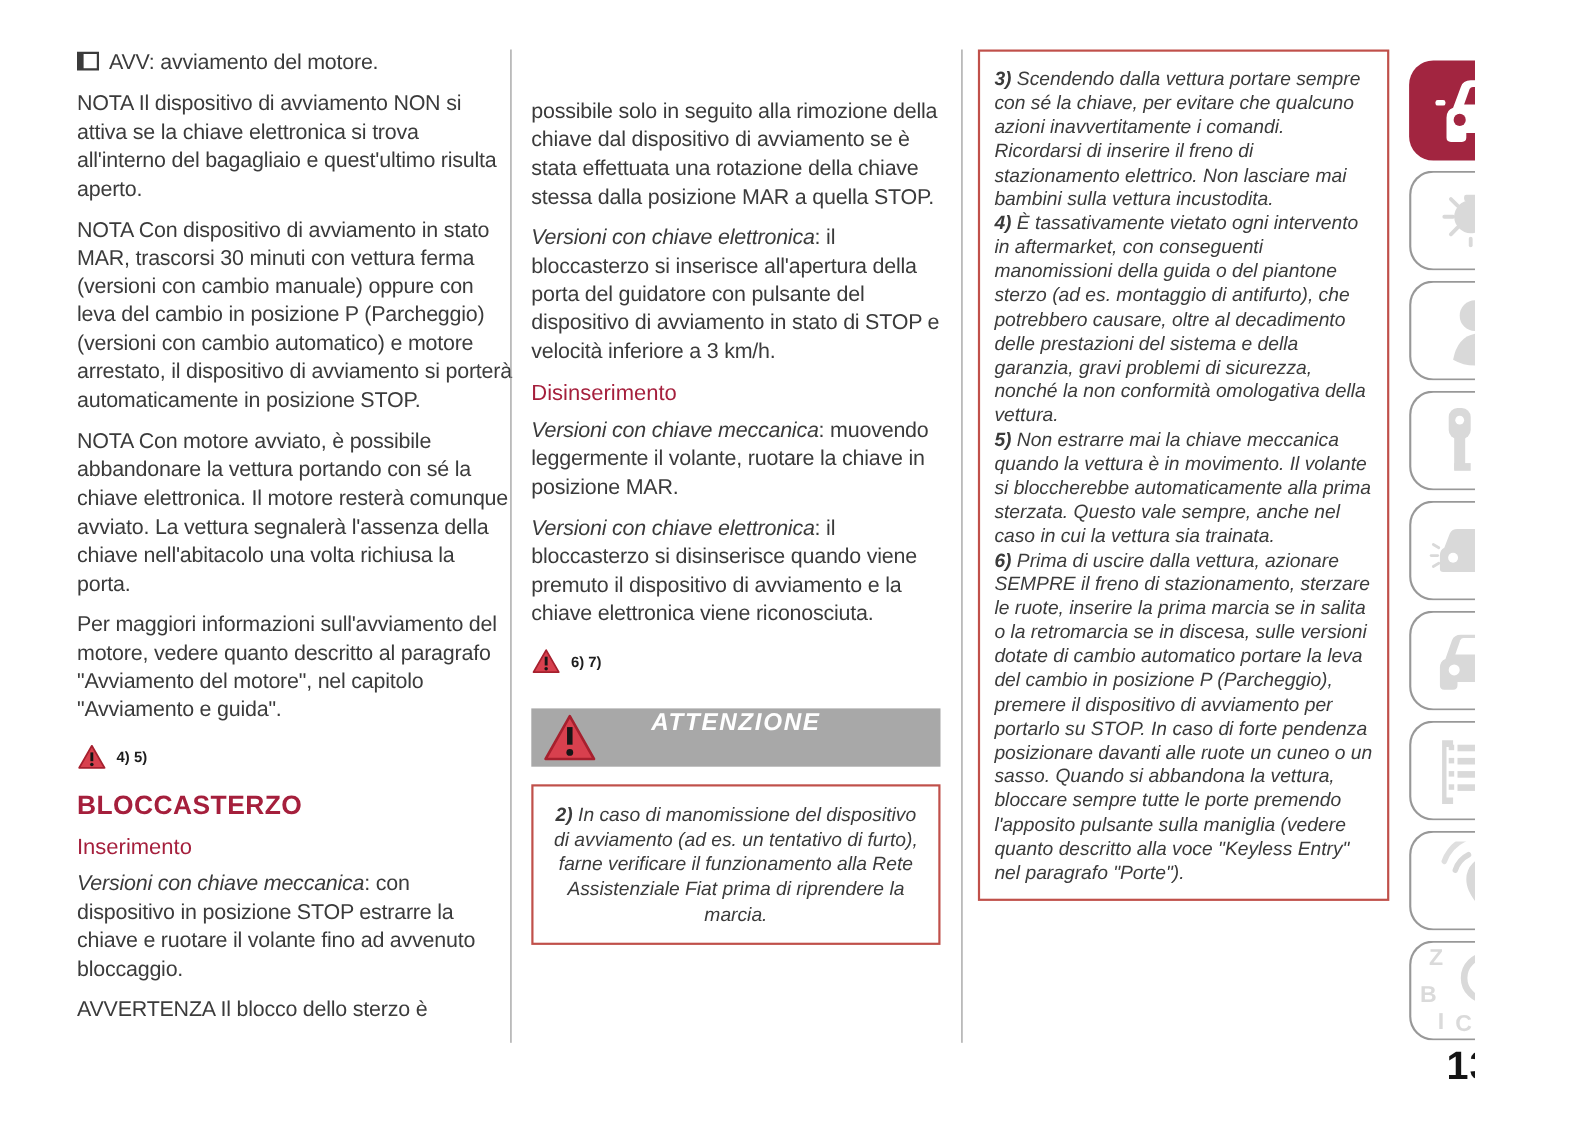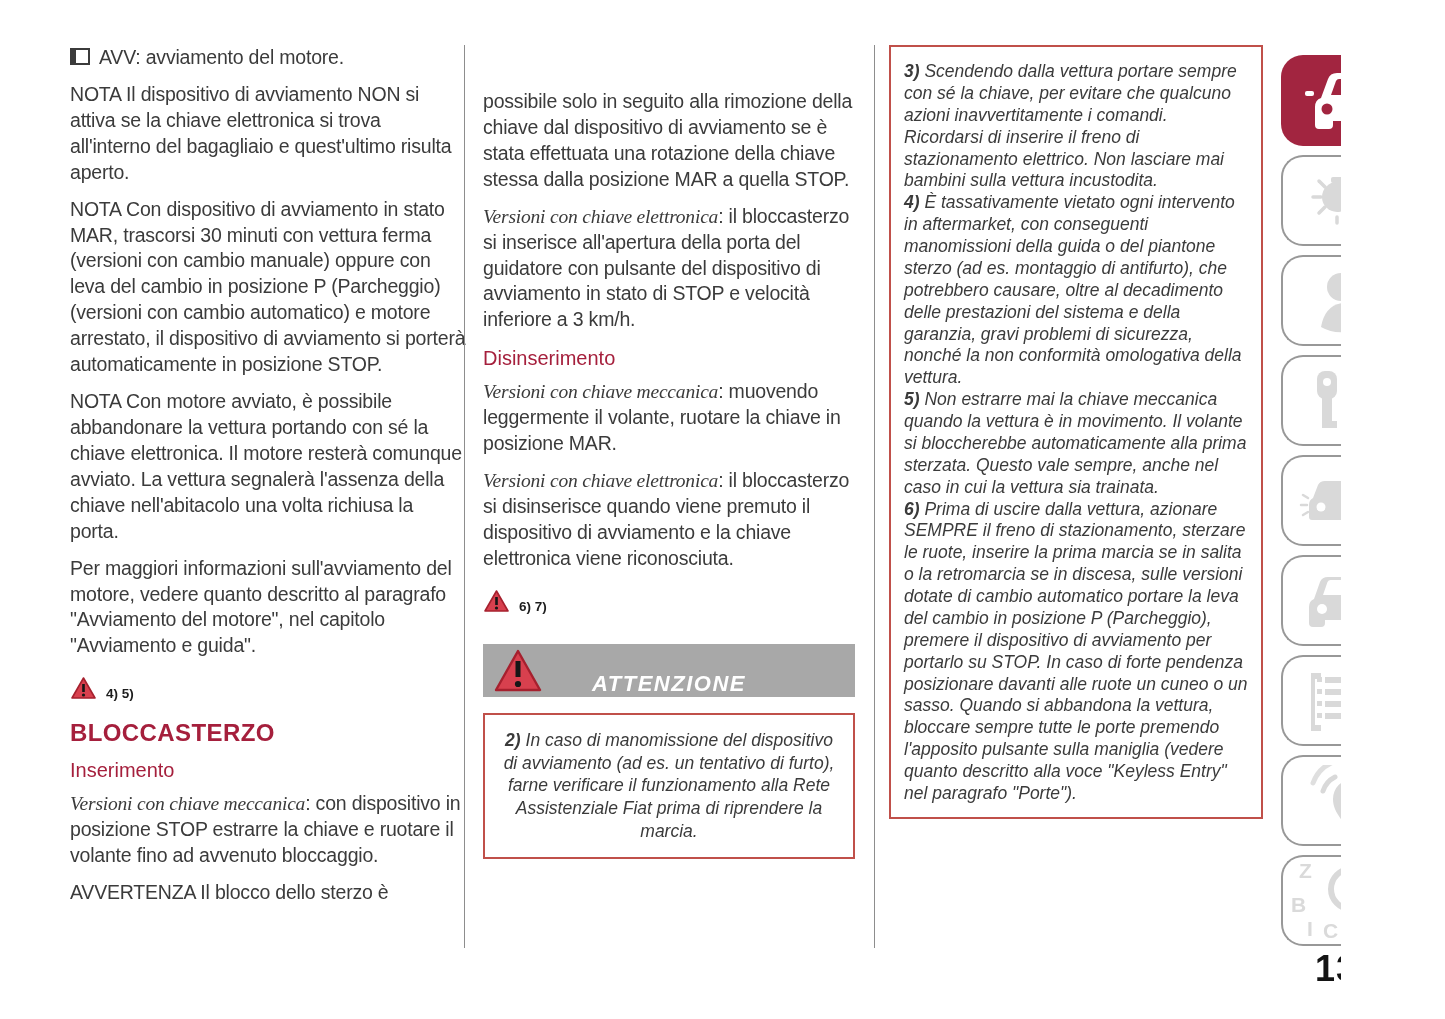--- a/index.html
+++ b/index.html
@@ -3,29 +3,29 @@
 <meta charset="utf-8">
 <style>
   html,body{margin:0;padding:0;background:#fff;}
   .page{position:relative;width:1341px;height:1019px;background:#ffffff;overflow:hidden;
         font-family:"Liberation Sans", sans-serif;color:#3b3b3b;}
   .col{position:absolute;top:45px;}
   #col1{left:70px;width:396px;}
   #col2{left:483px;width:372px;margin-top:44px;}
   .vsep{position:absolute;top:45px;height:903px;width:1px;background:#8d8d8d;}
   p.body{font-size:19.5px;line-height:1.33;margin:0 0 11px 0;letter-spacing:-0.2px;}
-  p.body .lead{font-style:italic;font-family:Liberation Serif, serif;}
+  p.body .lead{font-style:italic;}
   .sq{display:inline-block;width:12px;height:13px;border:2px solid #3b3b3b;border-left-width:6px;
       margin-right:9px;vertical-align:-1px;}
   h1.section{color:#a51f3c;font-size:24px;font-weight:bold;letter-spacing:0.4px;margin:18px 0 12px 0;}
   h2.sub{color:#a51f3c;font-size:20px;font-weight:normal;margin:2px 0 9px 0;}
-  .warnref{display:flex;align-items:flex-end;gap:9px;margin:17px 0 12px 0;
+  .warnref{display:flex;align-items:center;gap:9px;margin:17px 0 12px 0;
            font-weight:bold;font-size:13.5px;color:#1d1d1d;}
   .banner{position:relative;background:#a8a8a8;height:53px;margin:30px 0 16px 0;
-          display:flex;align-items:flex-end;justify-content:center;}
+          display:flex;align-items:flex-start;justify-content:center;}
   .banner-label{color:#ffffff;font-weight:bold;font-style:italic;font-size:22px;letter-spacing:1.5px;}
   .banner .bigtri{position:absolute;left:9px;top:3px;}
   .alertbox{border:2px solid #c0504a;padding:14px 15px;font-style:italic;font-size:17.5px;line-height:1.3;text-align:center;}
   .inum{font-weight:bold;font-style:italic;}
   #col3box{position:absolute;left:889px;top:45px;width:374px;box-sizing:border-box;
            border:2px solid #c0504a;padding:14px 13px 12px 13px;font-style:italic;
            font-size:17.5px;line-height:1.25;}
   #col3box p{margin:0;}
   .tab{position:absolute;left:1281px;width:164px;height:91px;box-sizing:border-box;
        background:#ffffff;border:2px solid #989898;border-right:none;border-radius:22px 0 0 22px;}

